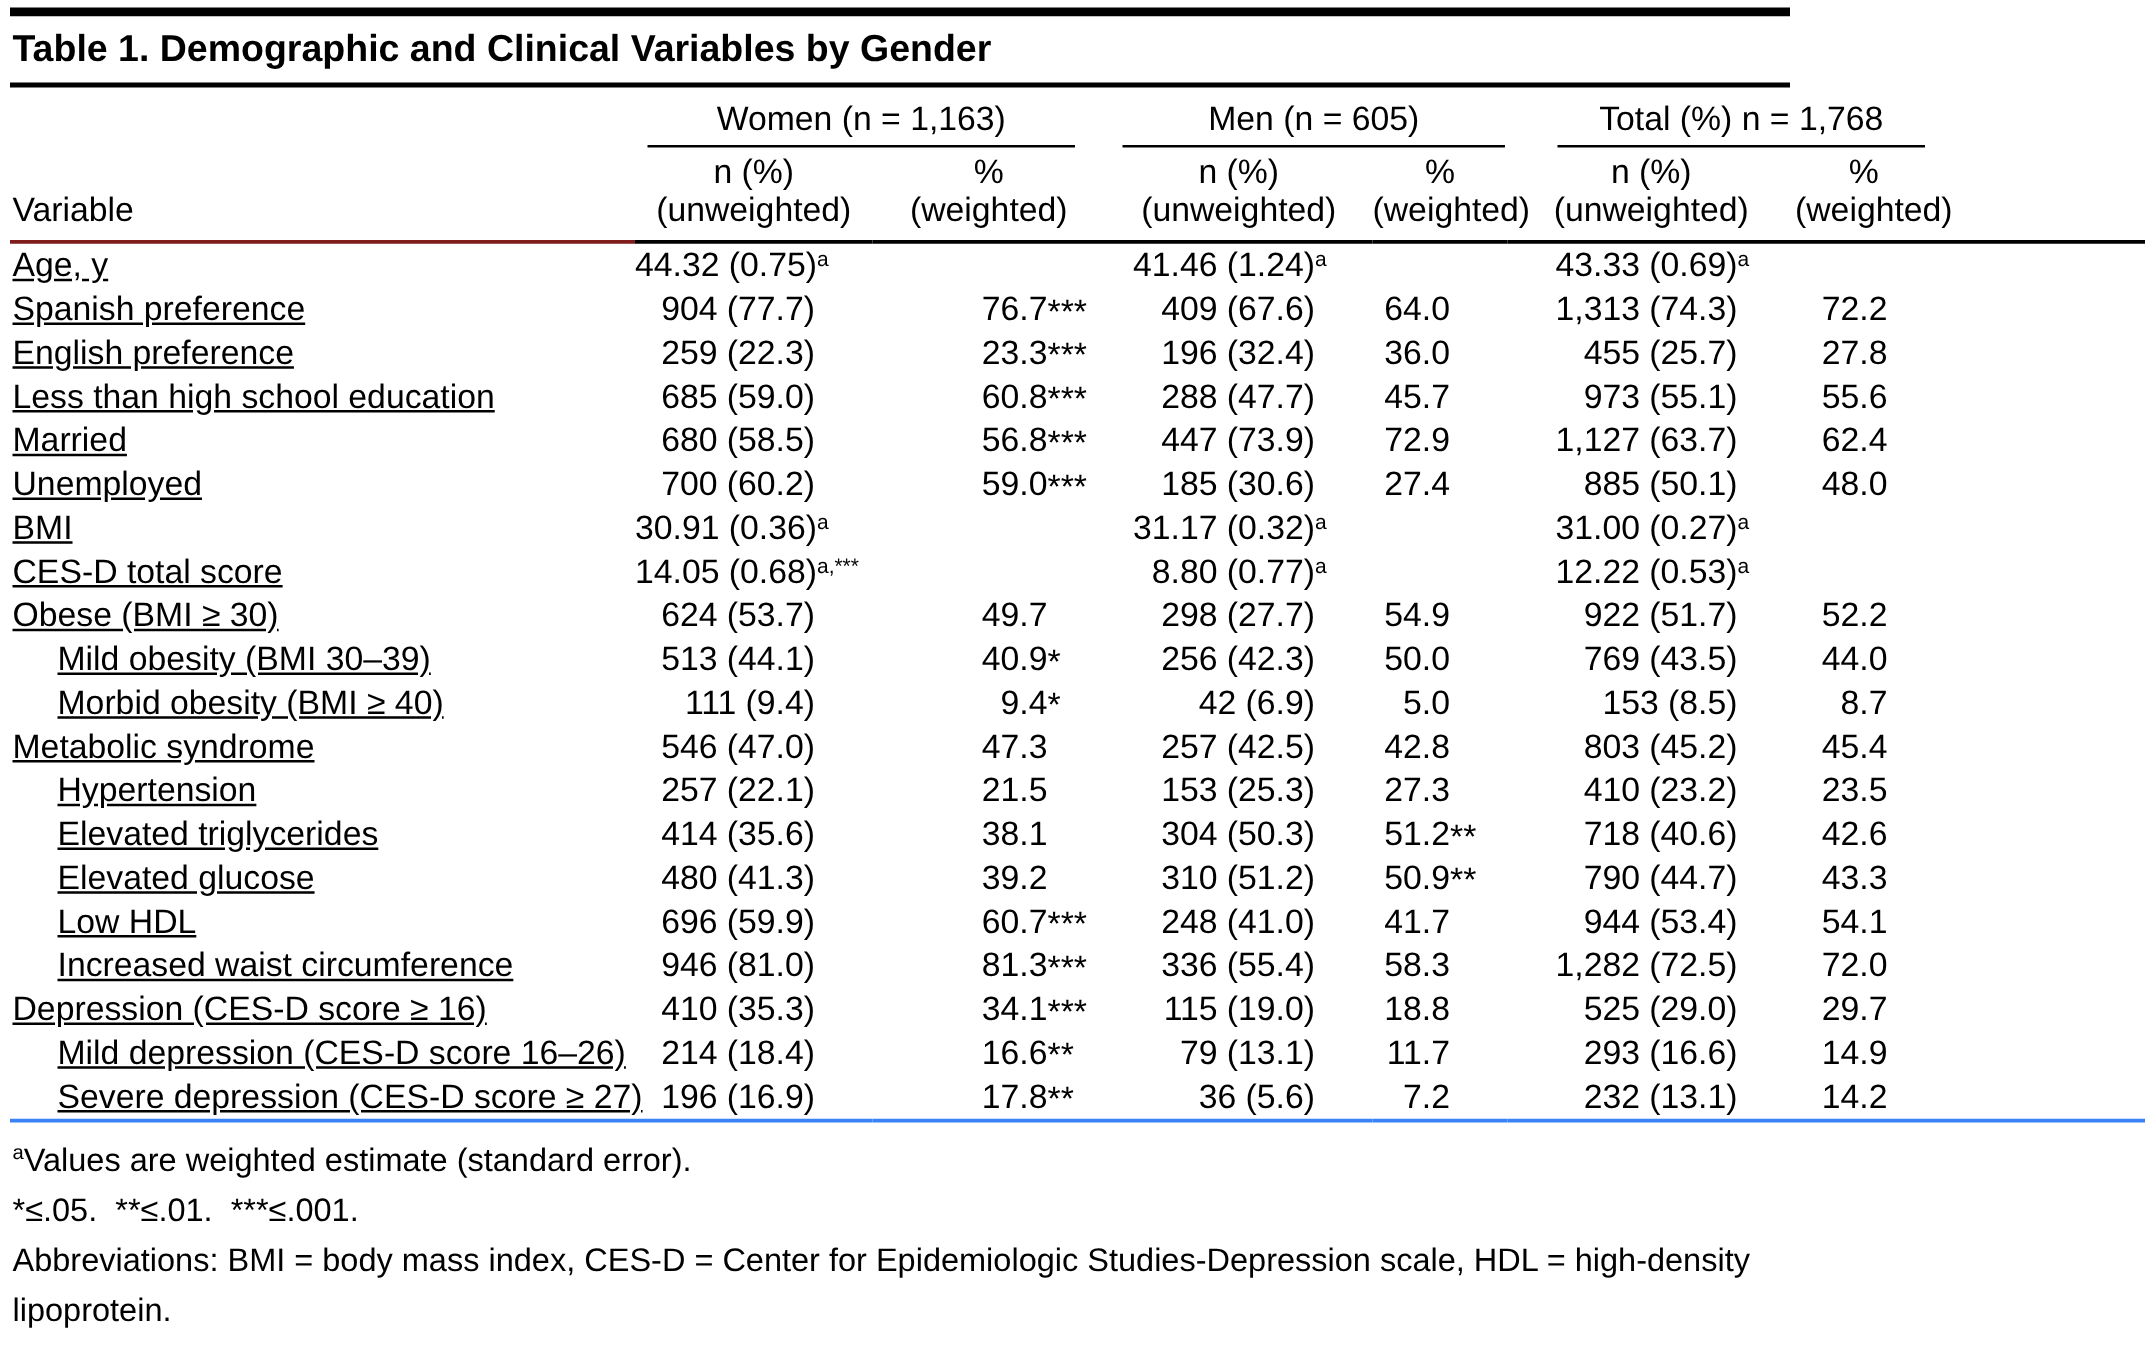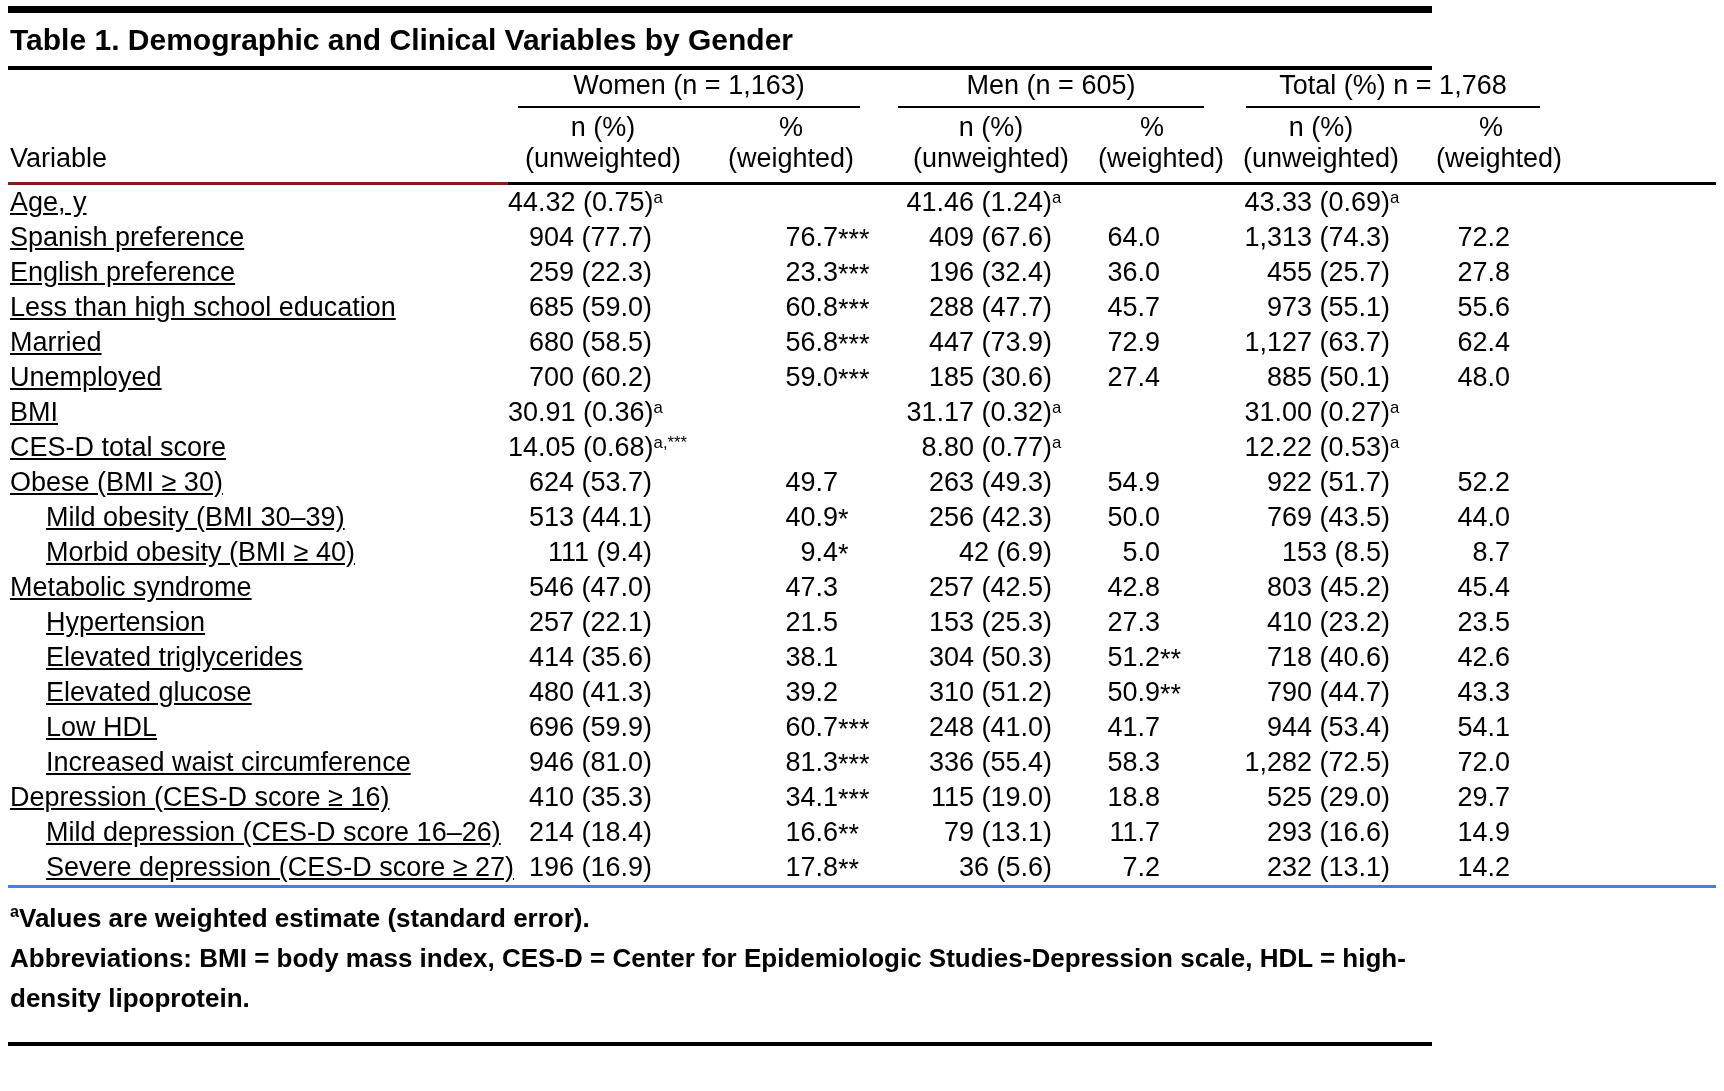--- a/index.html
+++ b/index.html
@@ -27,21 +27,21 @@
   }
   th, td { padding: 0; font-weight: 400; }
   thead th { vertical-align: bottom; }
   .var-head {
     text-align: left;
     padding-left: 2px;
     padding-bottom: 8px;
     border-bottom: 3px solid #7f1d1d;
     white-space: nowrap;
   }
-  th.group { white-space: nowrap; }
+  th.group { padding-top: 10px; white-space: nowrap; }
   .group-inner {
     text-align: center;
     padding-bottom: 5px;
     border-bottom: 2px solid #000;
     white-space: nowrap;
   }
   .g-women { margin: 0 24px 0 10px; }
   .g-men   { margin: 0 2px 0 14px; }
   .g-total { margin: 0 176px 0 40px; }
   th.sub {
@@ -56,21 +56,21 @@
   td.var { text-align: left; padding-left: 2px; white-space: nowrap; text-decoration: underline; }
   td.var.indent { padding-left: 38px; }
   td.num { text-align: right; }
   td.c1, td.c2, td.c3, td.c4, td.c5 { padding-right: 46px; }
   td.c6 { padding-right: 206px; }
   tbody tr:last-child td { border-bottom: 3px solid #3b82f6; }
   .val { position: relative; white-space: nowrap; }
   .hang { position: absolute; left: 100%; top: 0; white-space: nowrap; }
   sup { font-size: 62%; vertical-align: super; line-height: 0; }
   .footnotes { padding: 10px 2px 0 2px; font-size: 26px; }
-  .footnote { line-height: 40px; white-space: pre-wrap; font-weight: bold; }
+  .footnote { line-height: 40px; white-space: pre-wrap; }
 </style>
 </head>
 <body>
 
 <div class="page">
 
   <div class="rule rule-top"></div>
 
   <div class="title">Table 1. Demographic and Clinical Variables by Gender</div>
 
@@ -198,21 +198,21 @@
           <td class="num c2"></td>
           <td class="num c3"><span class="val">8.80 (0.77)<span class="hang"><sup>a</sup></span></span></td>
           <td class="num c4"></td>
           <td class="num c5"><span class="val">12.22 (0.53)<span class="hang"><sup>a</sup></span></span></td>
           <td class="num c6"></td>
         </tr>
         <tr>
           <td class="var">Obese (BMI ≥ 30)</td>
           <td class="num c1"><span class="val">624 (53.7)</span></td>
           <td class="num c2"><span class="val">49.7</span></td>
-          <td class="num c3"><span class="val">263 (49.3)</span></td>
+          <td class="num c3"><span class="val">298 (27.7)</span></td>
           <td class="num c4"><span class="val">54.9</span></td>
           <td class="num c5"><span class="val">922 (51.7)</span></td>
           <td class="num c6"><span class="val">52.2</span></td>
         </tr>
         <tr>
           <td class="var indent">Mild obesity (BMI 30–39)</td>
           <td class="num c1"><span class="val">513 (44.1)</span></td>
           <td class="num c2"><span class="val">40.9<span class="hang">*</span></span></td>
           <td class="num c3"><span class="val">256 (42.3)</span></td>
           <td class="num c4"><span class="val">50.0</span></td>
@@ -307,18 +307,19 @@
           <td class="num c3"><span class="val">36 (5.6)</span></td>
           <td class="num c4"><span class="val">7.2</span></td>
           <td class="num c5"><span class="val">232 (13.1)</span></td>
           <td class="num c6"><span class="val">14.2</span></td>
         </tr>
       </tbody>
   </table>
 
   <div class="footnotes">
       <div class="footnote"><sup>a</sup>Values are weighted estimate (standard error).</div>
+      <div class="footnote">*≤.05.  **≤.01.  ***≤.001.</div>
       <div class="footnote">Abbreviations: BMI = body mass index, CES-D = Center for Epidemiologic Studies-Depression scale, HDL = high-density lipoprotein.</div>
     </div>
 
   <div class="rule rule-bottom"></div>
 
 </div>
 
 </body></html>

